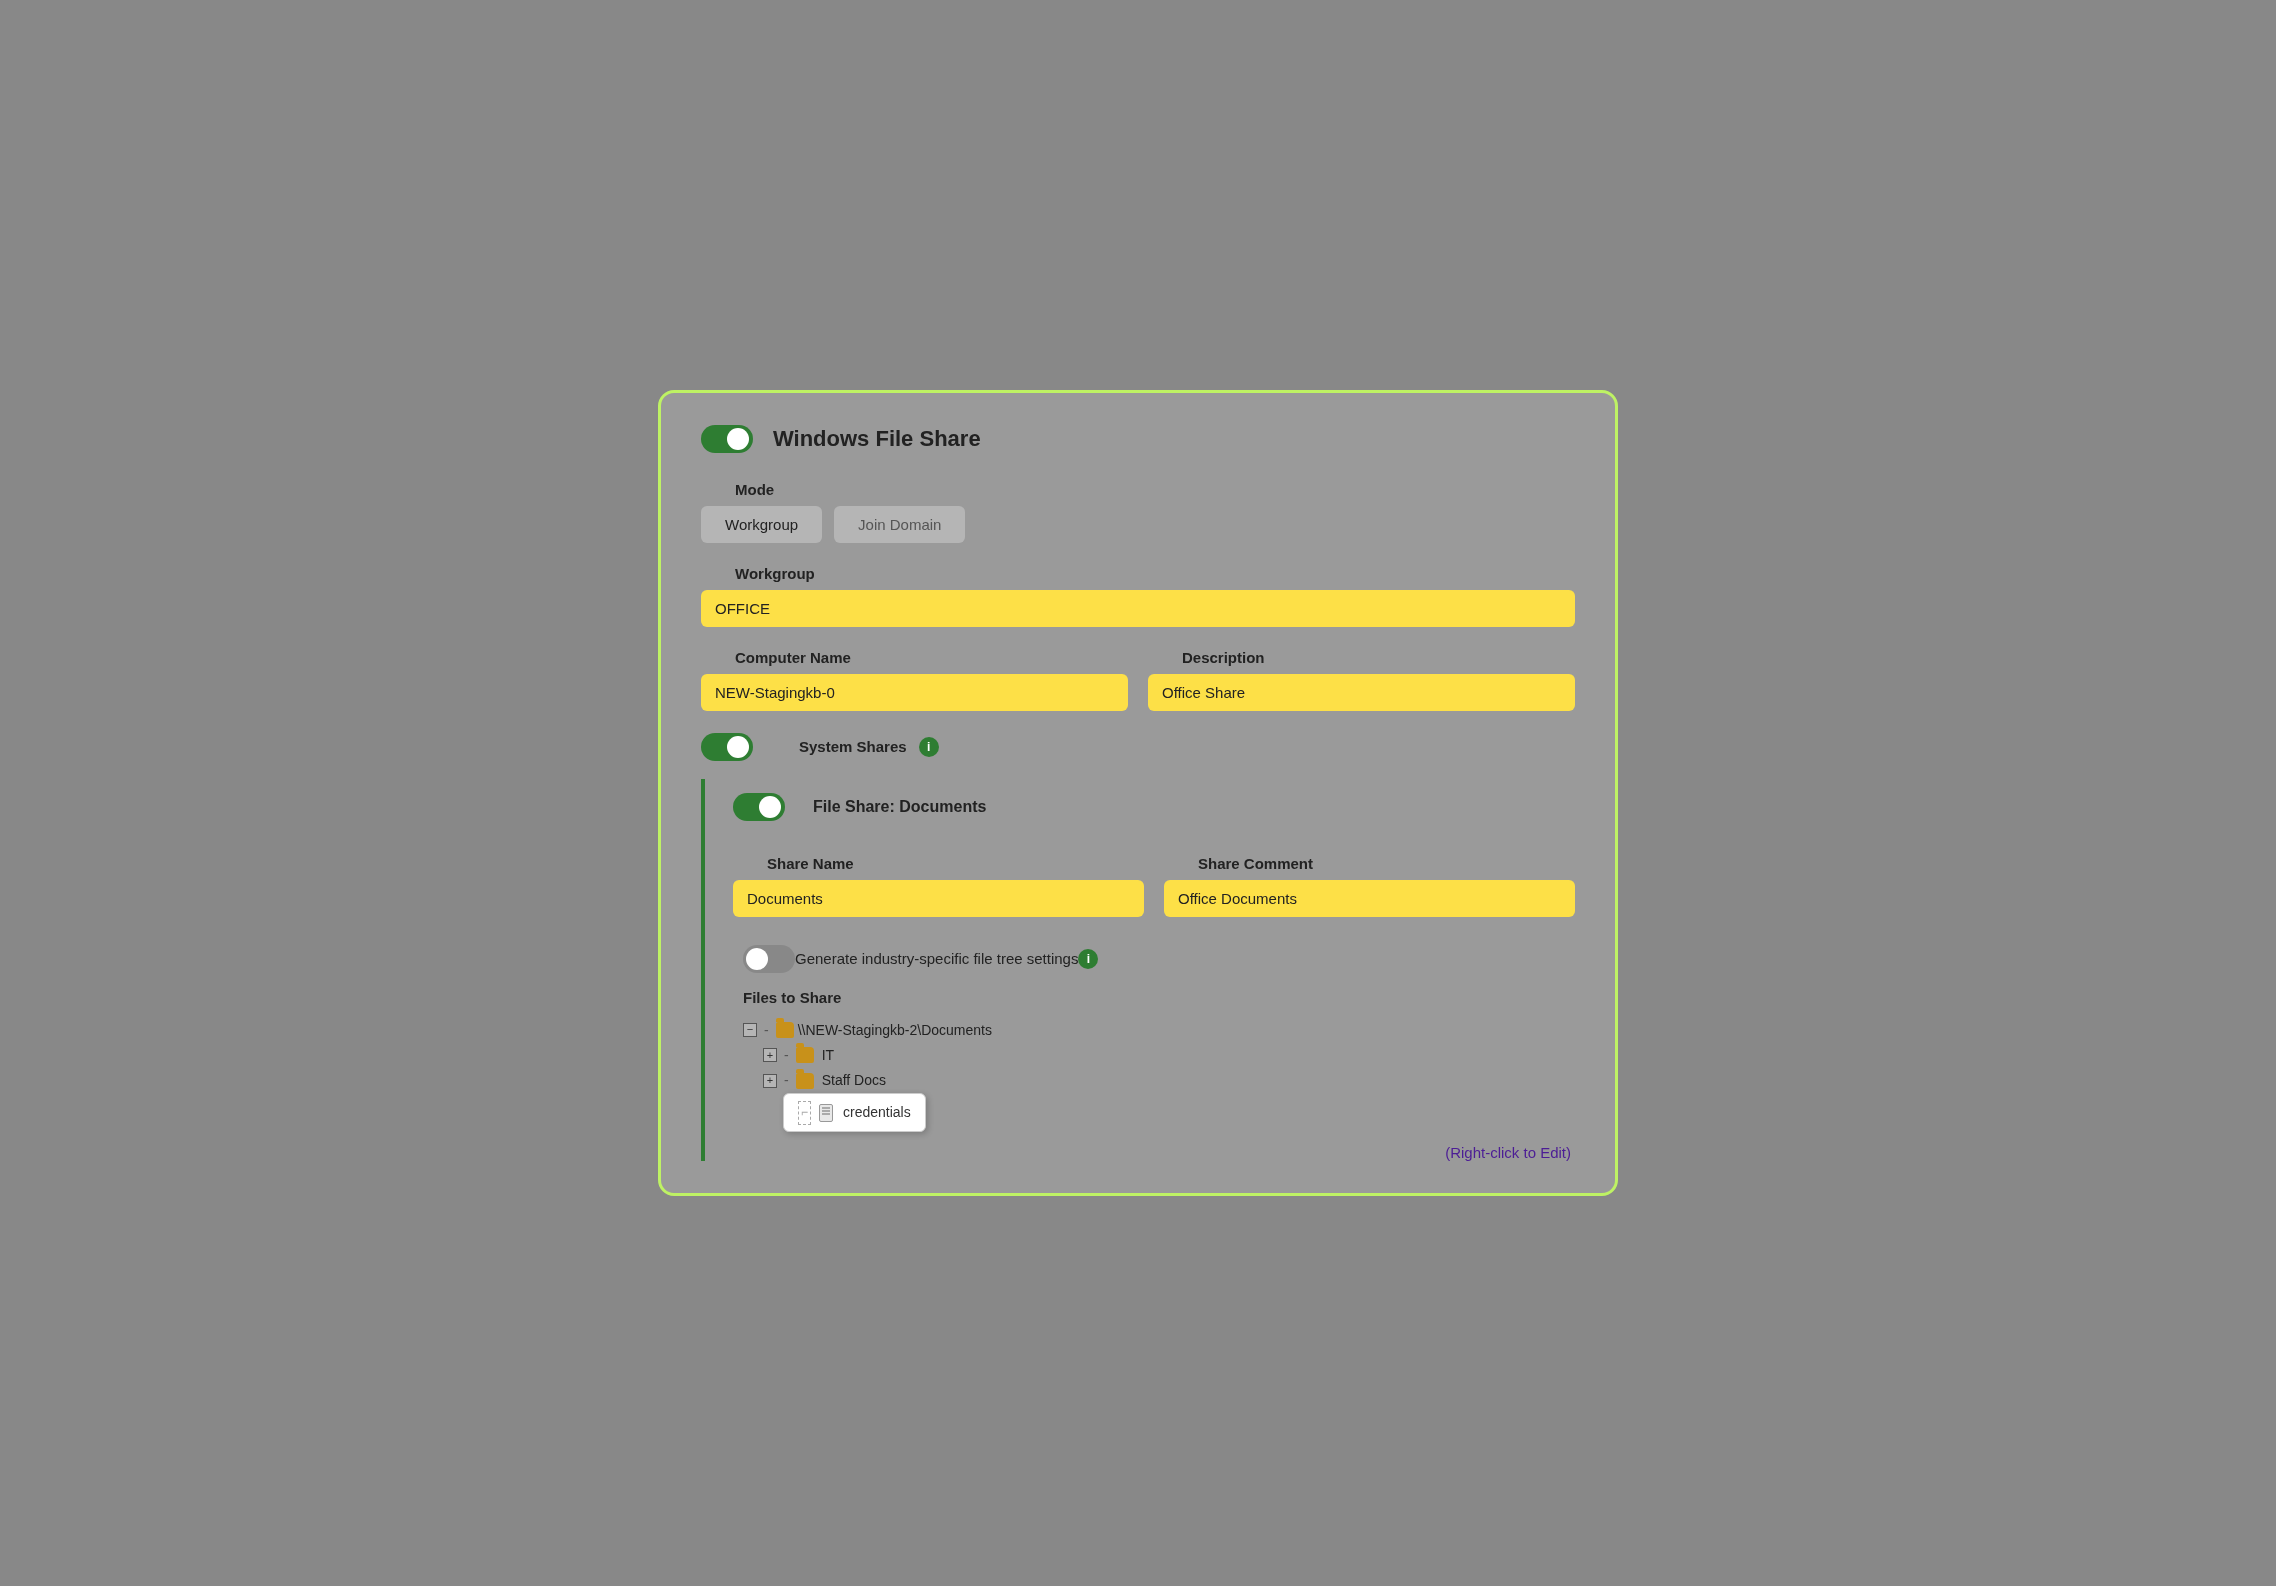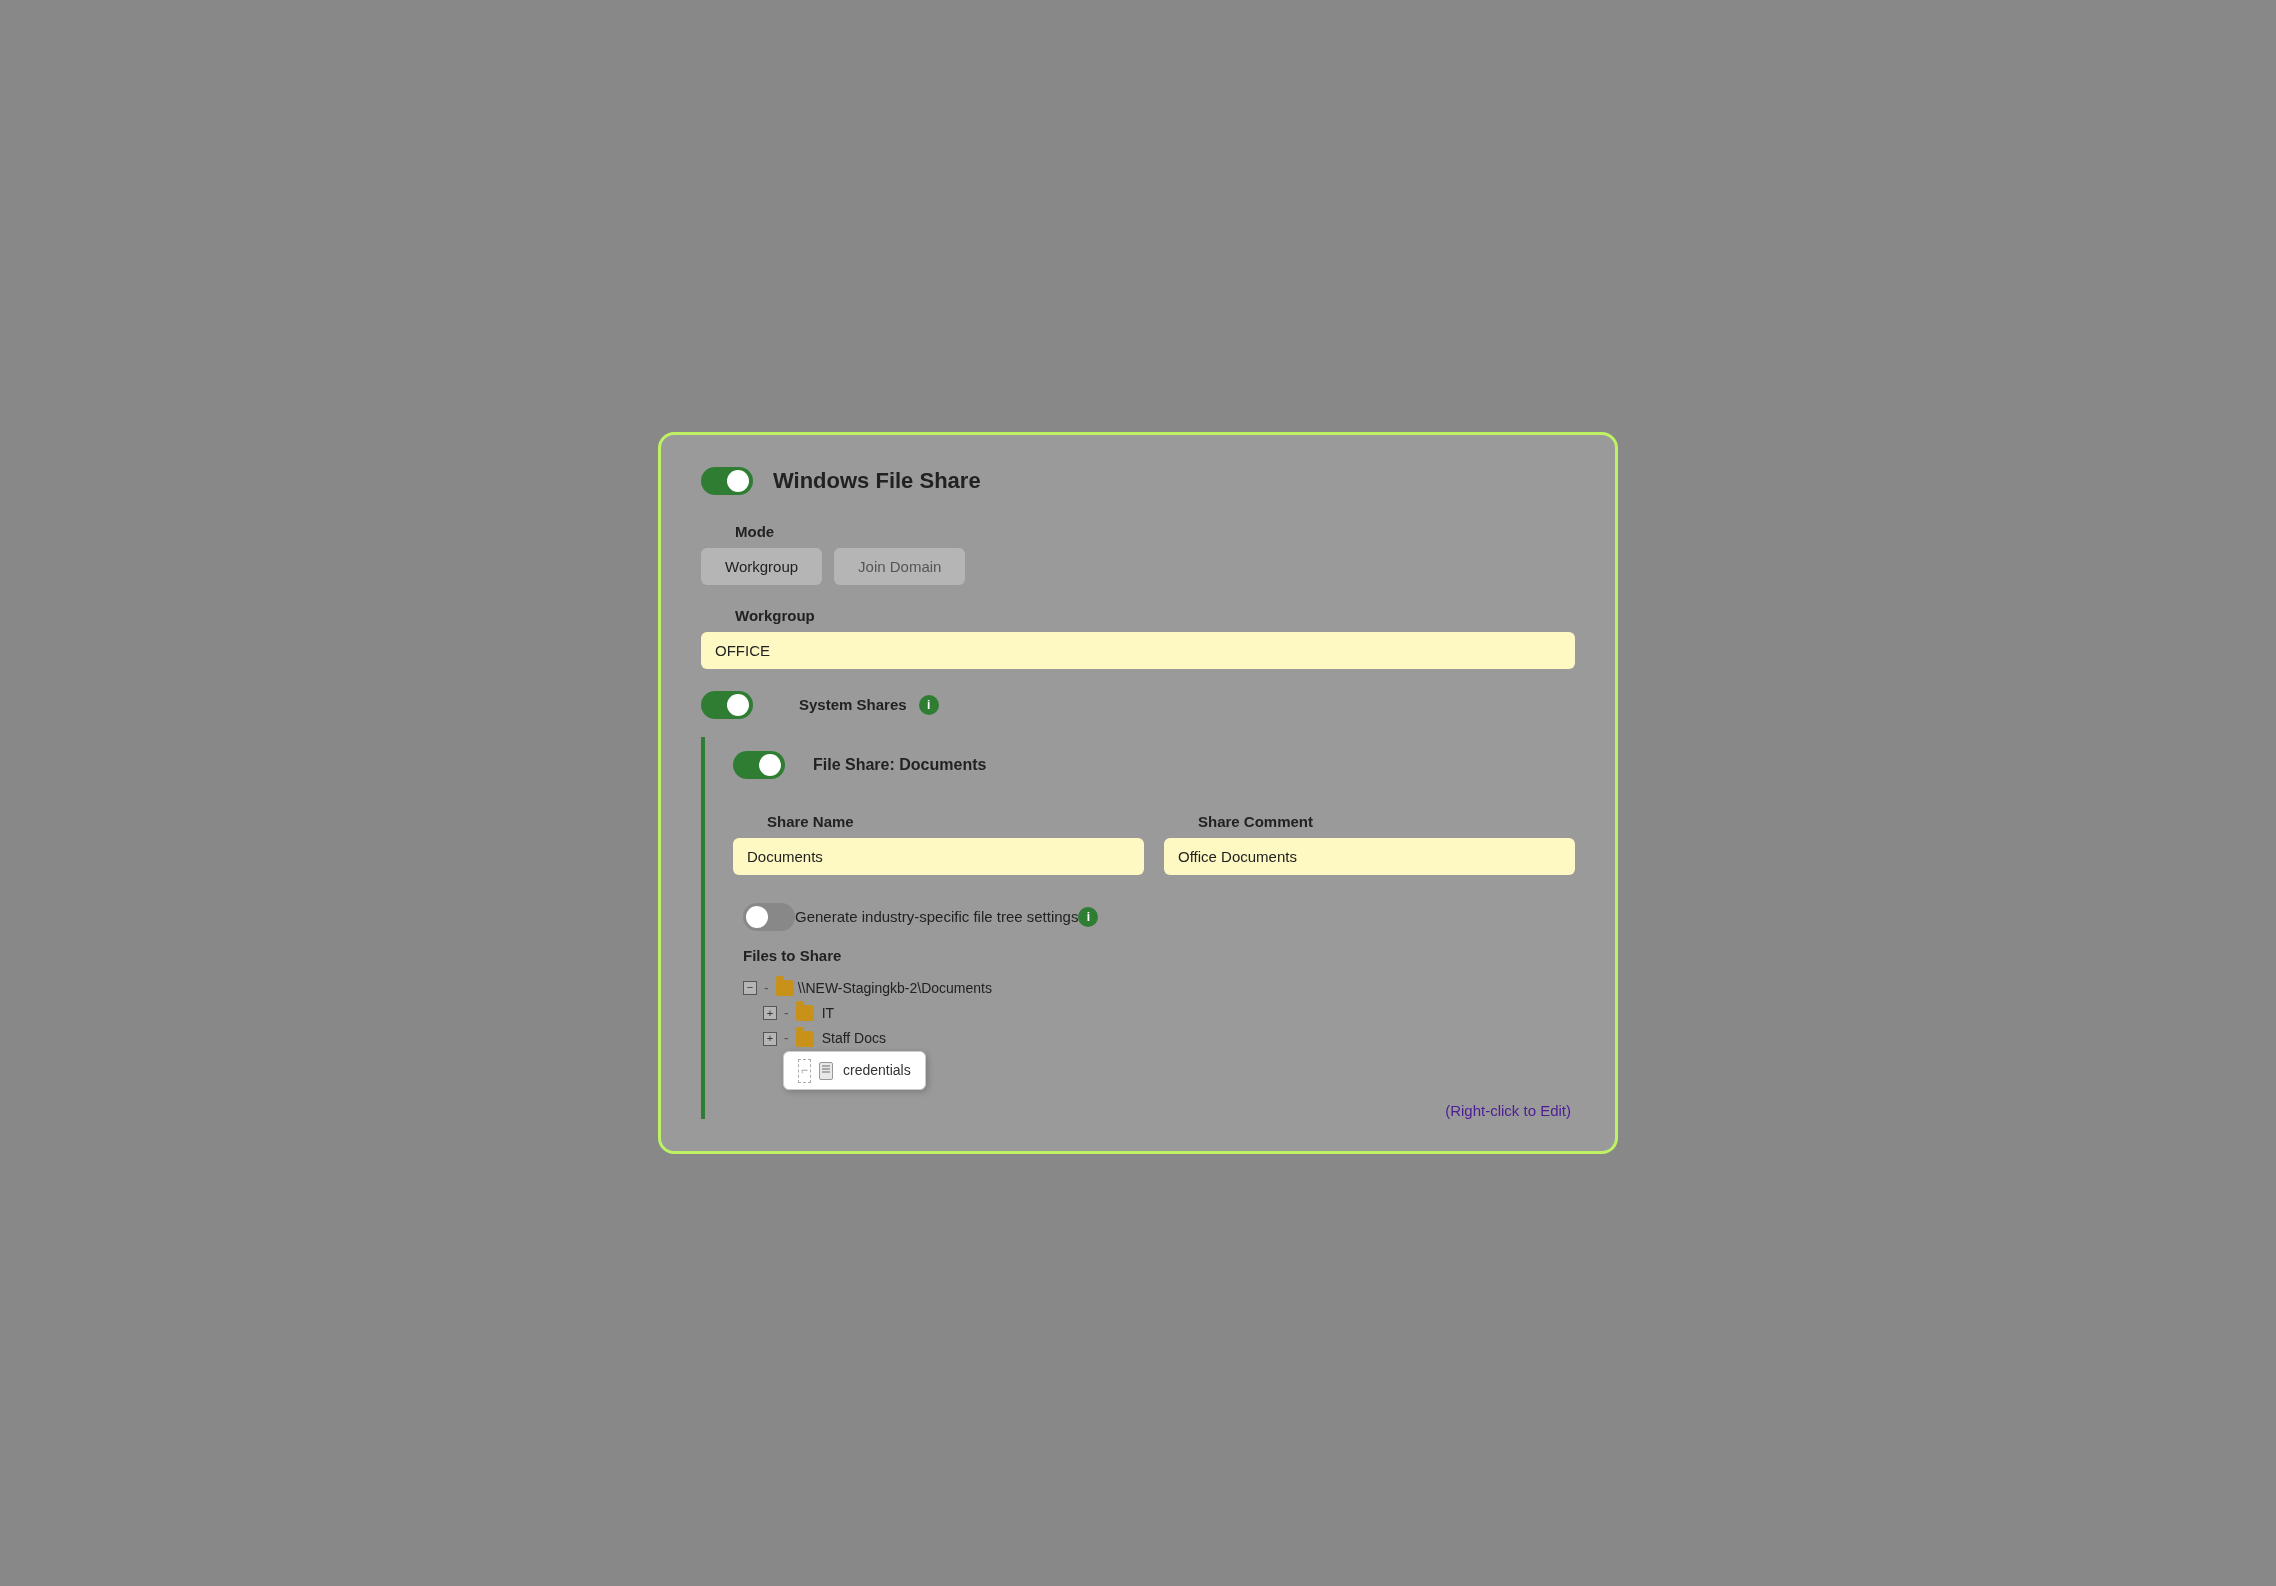--- a/index.html
+++ b/index.html
@@ -61,21 +61,21 @@
       margin-bottom: 22px;
     }
     .label {
       font-size: 15px;
       font-weight: 700;
       color: #222;
       margin-bottom: 8px;
       margin-left: 34px;
     }
     .input-field {
-      background: #fef9c3;
+      background: #fde047;
       border: none;
       border-radius: 6px;
       padding: 10px 14px;
       font-size: 15px;
       color: #222;
       width: 100%;
       outline: none;
     }
     .input-field::placeholder { color: #777; }
     .row-two {
@@ -269,20 +269,30 @@
       <button class="mode-btn active">Workgroup</button>
       <button class="mode-btn">Join Domain</button>
     </div>
   </div>
 
   <div class="section">
     <div class="label">Workgroup</div>
     <input class="input-field" type="text" value="OFFICE" style="">
   </div>
 
+  <div class="section row-two">
+    <div class="col">
+      <div class="label">Computer Name</div>
+      <input class="input-field" type="text" value="NEW-Stagingkb-0" style="">
+    </div>
+    <div class="col">
+      <div class="label">Description</div>
+      <input class="input-field" type="text" value="Office Share" style="">
+    </div>
+  </div>
 
   <div class="toggle-label-row">
     <div class="toggle">
       <div class="toggle-track">
         <div class="toggle-thumb"></div>
       </div>
     </div>
     <span class="label" style="margin-bottom:0">System Shares</span>
     <span class="info-icon">i</span>
   </div>

